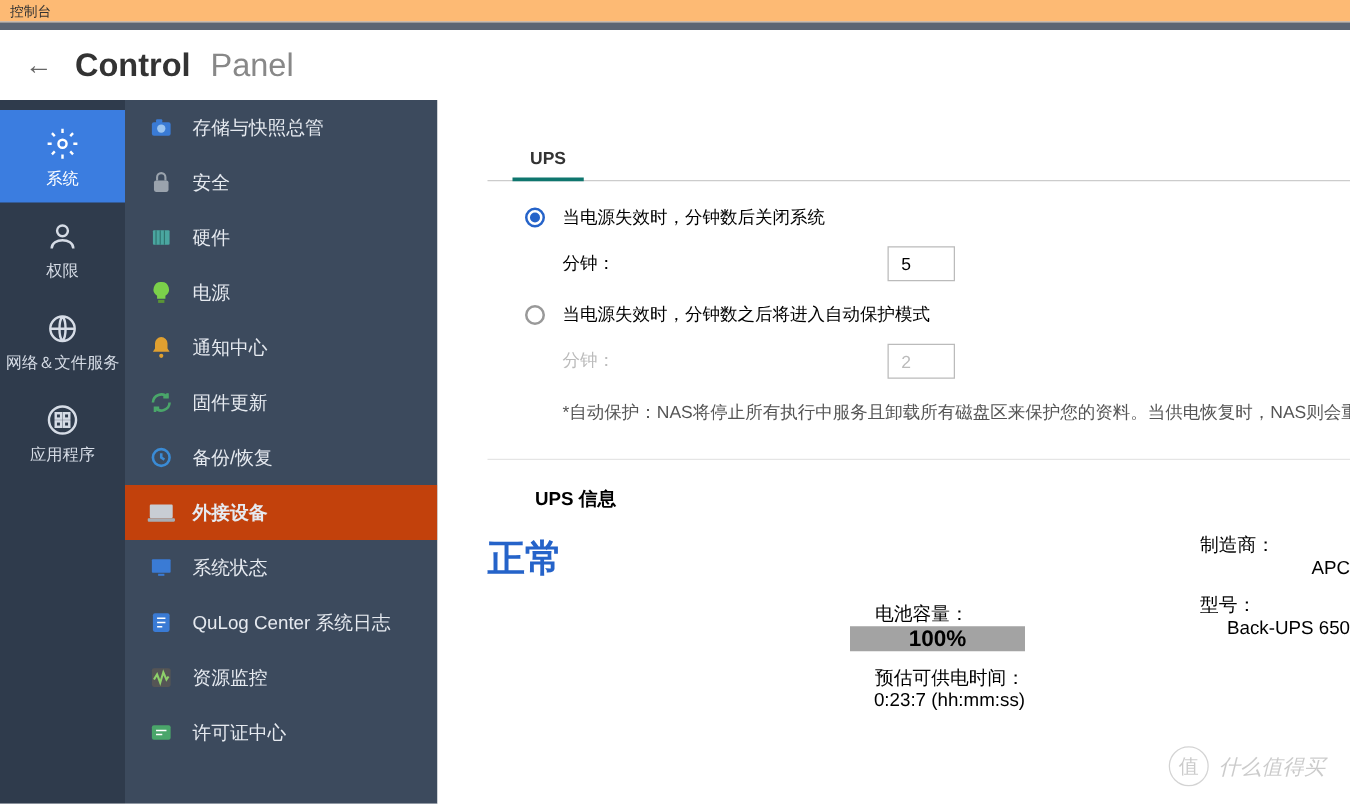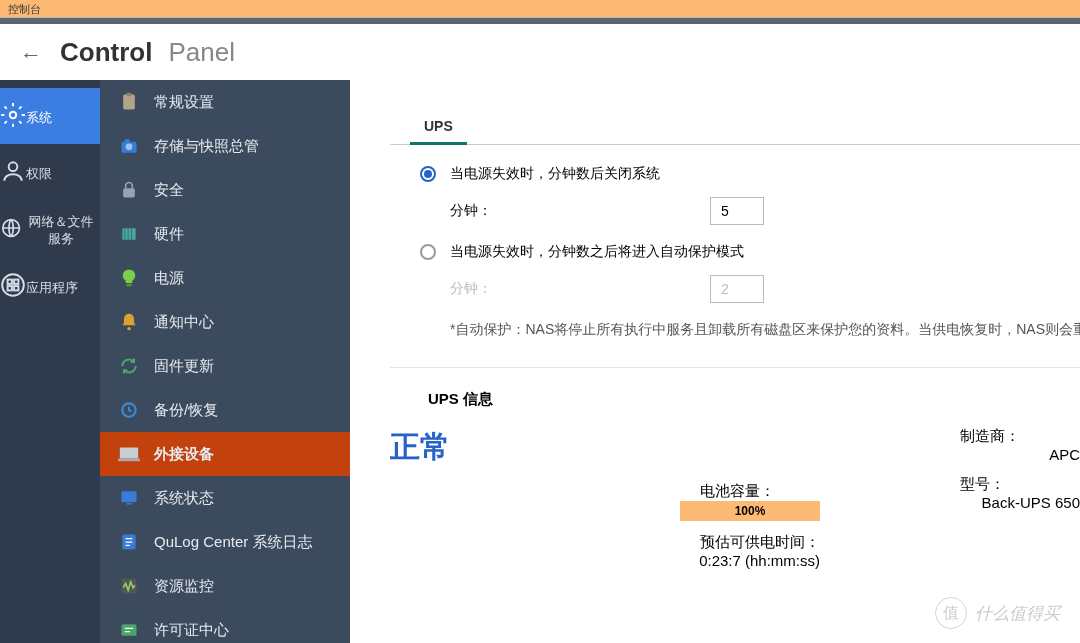--- a/index.html
+++ b/index.html
@@ -51,21 +51,21 @@
       background: #2f3b4c;
       display: flex;
       flex-direction: column;
       align-items: center;
       padding-top: 8px;
     }
     .rail-item {
       width: 100%;
       padding: 14px 0 10px;
       display: flex;
-      flex-direction: row;
+      flex-direction: column;
       align-items: center;
       color: #d6dce6;
       cursor: pointer;
       font-size: 13px;
     }
     .rail-item.active {
       background: #3b7de0;
       color: #fff;
     }
     .rail-icon {
@@ -188,27 +188,27 @@
       display: flex;
       align-items: flex-end;
       margin-bottom: 12px;
       font-size: 15px;
       flex-direction: column;
     }
     .info-label { width: 120px; }
     .progress {
       width: 140px;
       height: 20px;
-      background: #fdba74;
+      background: #a3a3a3;
       color: #000;
       font-weight: 700;
       display: flex;
       align-items: center;
       justify-content: center;
-      font-size: 12px;
+      font-size: 18px;
     }
     .watermark {
       position: absolute;
       right: 20px;
       bottom: 14px;
       display: flex;
       align-items: center;
       opacity: 0.25;
       color: #333;
       font-size: 17px;
@@ -269,29 +269,20 @@
           <rect x="7" y="7" width="4" height="4"></rect>
           <rect x="13" y="7" width="4" height="4"></rect>
           <rect x="7" y="13" width="4" height="4"></rect>
           <rect x="13" y="13" width="4" height="4"></rect>
         </svg>
       <span>应用程序</span>
     </div>
   </div>
 
   <div class="sidebar">
-    <div class="side-item">
-      <span class="side-icon">
-          <svg width="20" height="20" viewBox="0 0 24 24" fill="#b0a58a">
-            <rect x="5" y="3" width="14" height="18" rx="2"></rect>
-            <rect x="9" y="1" width="6" height="4" rx="1" fill="#8a826b"></rect>
-          </svg>
-        </span>
-      <span>常规设置</span>
-    </div>
     <div class="side-item">
       <span class="side-icon">
           <svg width="20" height="20" viewBox="0 0 24 24" fill="#3a7bd5">
             <rect x="3" y="7" width="18" height="13" rx="2"></rect>
             <circle cx="12" cy="13" r="4" fill="#9cc5f0"></circle>
             <rect x="7" y="4" width="6" height="4" rx="1"></rect>
           </svg>
         </span>
       <span>存储与快照总管</span>
     </div>

